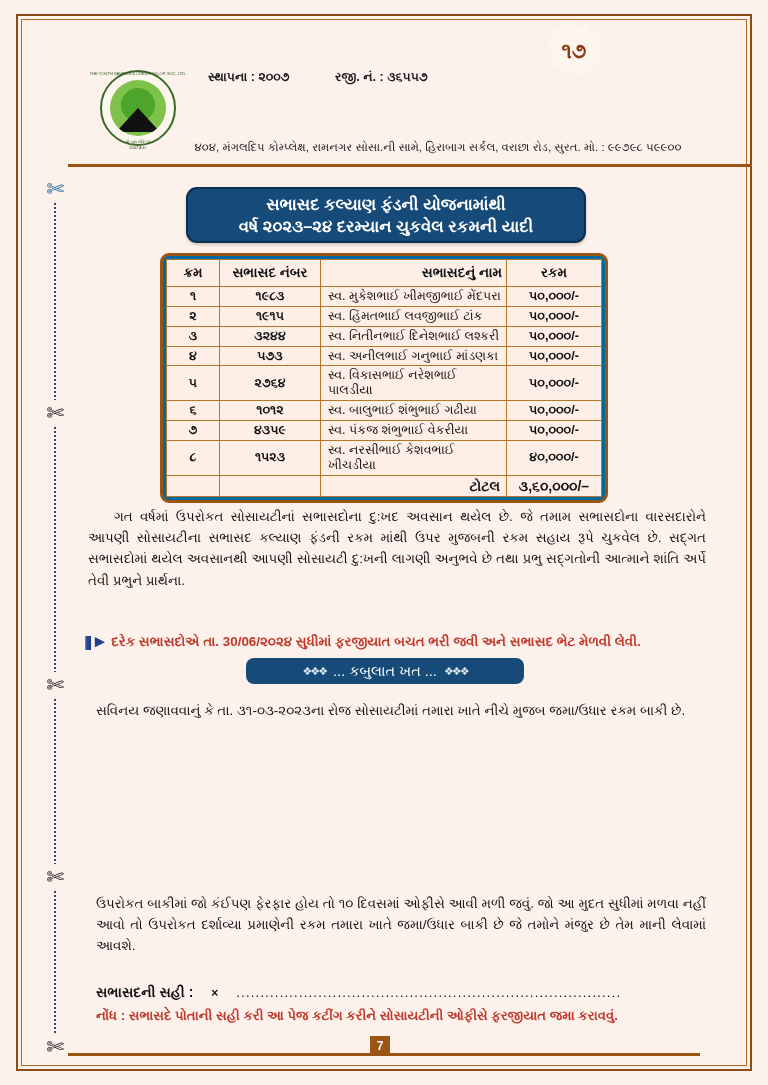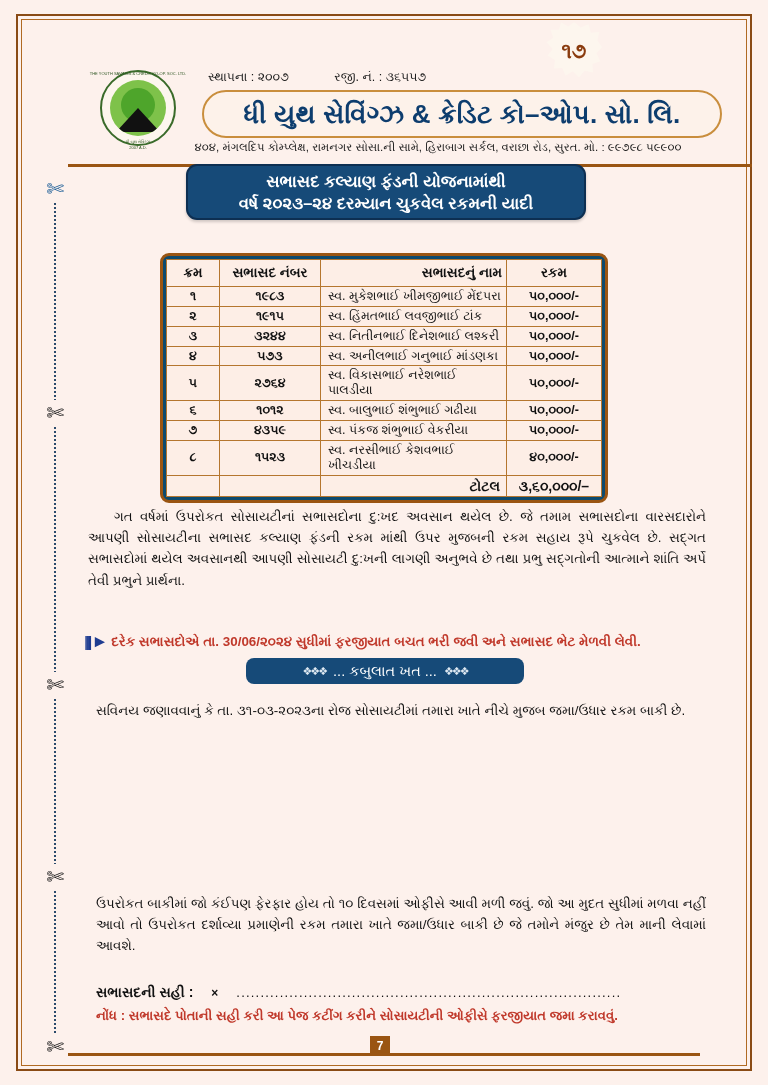--- a/index.html
+++ b/index.html
@@ -122,21 +122,21 @@
   .logo-ringtext span { position: absolute; white-space: nowrap; }
   .lrt-top { top: 1px; left: 50%; transform: translateX(-50%); }
   .lrt-bot { bottom: 2px; left: 50%; transform: translateX(-50%); }
   .lrt-bot2 { bottom: -4px; left: 50%; transform: translateX(-50%); }
 
   .estab-line {
     position: absolute;
     left: 140px; top: 38px;
     width: 400px;
     font-size: 12.5px;
-    font-weight: normal;
+    font-weight: bold;
     color: #1a1a1a;
   }
   .estab-line .e1 { margin-right: 42px; }
 
   .society-name-box {
     position: absolute;
     left: 134px; top: 58px;
     width: 516px; height: 44px;
     border: 2px solid #c98e3d;
     border-radius: 26px;
@@ -190,21 +190,21 @@
     line-height: 1;
     background: #fdf1ec;
     padding: 2px 0;
   }
   .sc-blue { color: #1a5c96; }
   .sc-black { color: #151515; }
 
   
   .title-banner {
     position: absolute;
-    left: 186px; top: 164px;
+    left: 186px; top: 187px;
     width: 396px; height: 52px;
     background: #164a78;
     border: 2px solid #0d2f52;
     border-radius: 11px;
     box-shadow: 0 2px 3px rgba(0,0,0,.18);
     display: flex;
     flex-direction: column;
     align-items: center;
     justify-content: center;
     color: #ffffff;
@@ -217,21 +217,21 @@
   }
 
   
   .table-frame {
     position: absolute;
     left: 160px; top: 253px;
     width: 448px;
     border: 3px solid #9a5512;
     border-radius: 9px;
     padding: 3px;
-    background: #0c4a6e;
+    background: #0369a1;
     box-sizing: border-box;
   }
   table.members {
     width: 100%;
     border-collapse: collapse;
     font-size: 12.6px;
     color: #111111;
     background: #fdeee6;
   }
   table.members th, table.members td {
@@ -392,23 +392,20 @@
         <span class="lrt-bot">ધી યુથ સેવિંગ્ઝ</span>
         <span class="lrt-bot2">2007 A.D.</span>
       </div>
     </div>
 
     <div class="estab-line">
       <span class="e1">સ્થાપના : ૨૦૦૭</span>
       <span>રજી. નં. : ૩૬૫૫૭</span>
     </div>
 
-    <div class="society-name-box">
-      <span class="society-name">ધી યુથ સેવિંગ્ઝ &amp; ક્રેડિટ કો–ઓપ. સો. લિ.</span>
-    </div>
 
     <div class="address-line">૪૦૪, મંગલદિપ કોમ્પ્લેક્ષ, રામનગર સોસા.ની સામે, હિરાબાગ સર્કલ, વરાછા રોડ, સુરત. મો. : ૯૯૭૯૮ ૫૯૯૦૦</div>
 
     <div class="header-rule"></div>
   </div>
 
   <div class="cut-col">
     <div class="cut-line"></div>
     <div class="scissor sc-blue" style="top:0px">✄</div>
     <div class="scissor sc-black" style="top:224px">✄</div>

